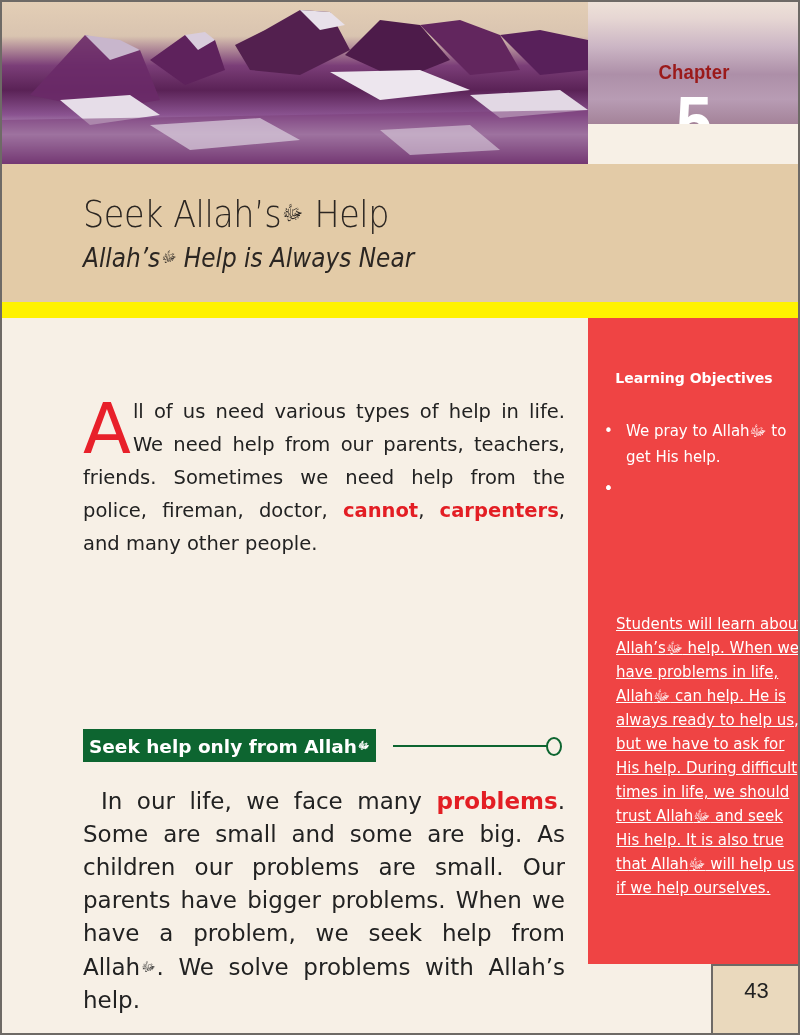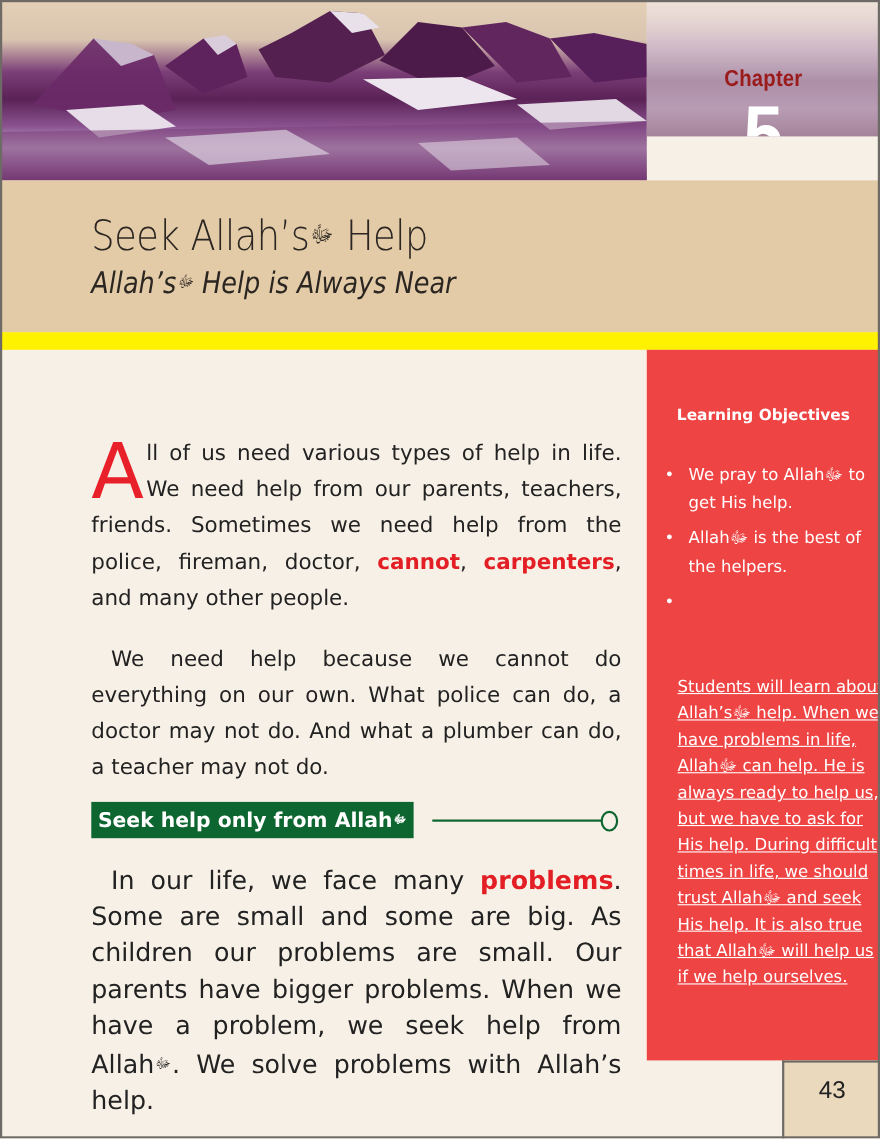--- a/index.html
+++ b/index.html
@@ -145,40 +145,39 @@
     <span>Allah’s</span><span class="honorific">ﷻ</span><span> Help is Always Near</span>
   </div>
 </div>
 
 <div class="yellow-bar"></div>
 
 <div class="main">
   <p class="p1">
     <span class="dropcap">A</span><span>ll of us need various types of help in life. We need help from our parents, teachers, friends. Sometimes we need help from the police, fireman, doctor, </span><span class="red">cannot</span><span>, </span><span class="red">carpenters</span><span>, and many other people.</span>
   </p>
-  <p class="p2">We need help because we cannot do everything on our own. What police can do, a doctor may not do. And what a plumber can do, a teacher may not do.</p>
 </div>
 
 <div class="section-row">
   <div class="section-heading">
     <span>Seek help only from Allah</span><span class="honorific">ﷻ</span>
   </div>
   <div class="section-line"></div>
   <div class="section-circle"></div>
 </div>
 
 <p class="p3">
   <span>In our life, we face many </span><span class="red">problems</span><span>. Some are small and some are big. As children our problems are small. Our parents have bigger problems. When we have a problem, we seek help from Allah</span><span class="honorific">ﷻ</span><span>. We solve problems with Allah’s help.</span>
 </p>
 
 <aside class="sidebar">
   <div class="sidebar-title">Learning Objectives</div>
   <ul class="objectives">
     <li><span class="bullet">•</span><span>We pray to Allahﷻ to get His help.</span></li>
-    <li style="margin-top:6px"><span class="bullet">•</span><span>Allahﷻ is the best of the helpers.</span></li>
+    <li style="margin-top:6px"><span class="bullet">•</span></li>
     <li style="margin-top:6px"><span class="bullet">•</span></li>
   </ul>
   <p class="sidebar-body">Students will learn about Allah’sﷻ help. When we have problems in life, Allahﷻ can help. He is always ready to help us, but we have to ask for His help. During difficult times in life, we should trust Allahﷻ and seek His help. It is also true that Allahﷻ will help us if we help ourselves.</p>
 </aside>
 
 <div class="page-number-box">
   <div class="page-number">43</div>
 </div>
 
 </body></html>

